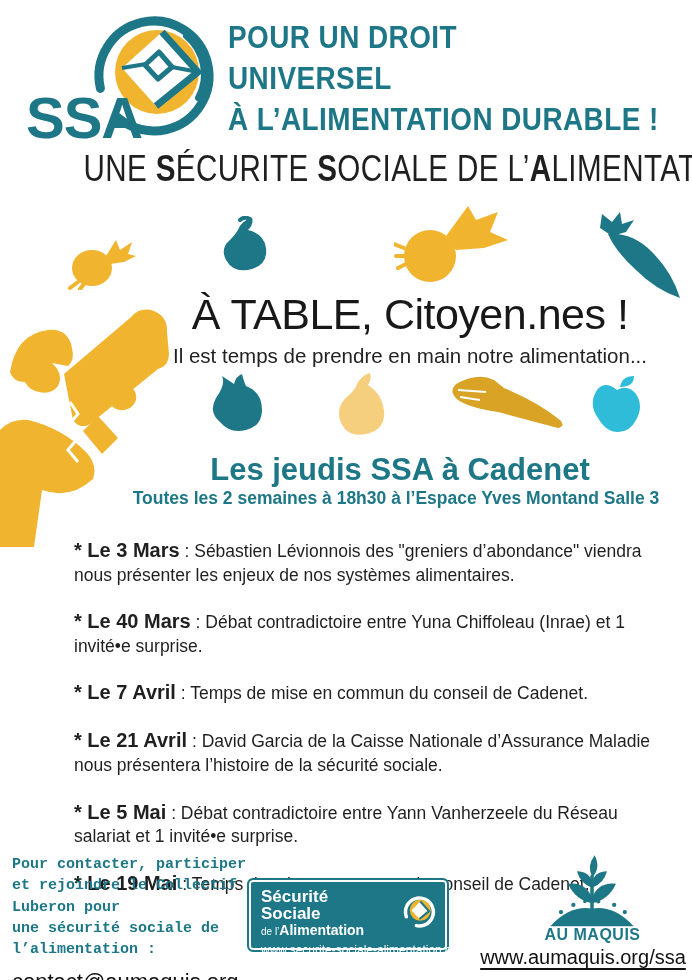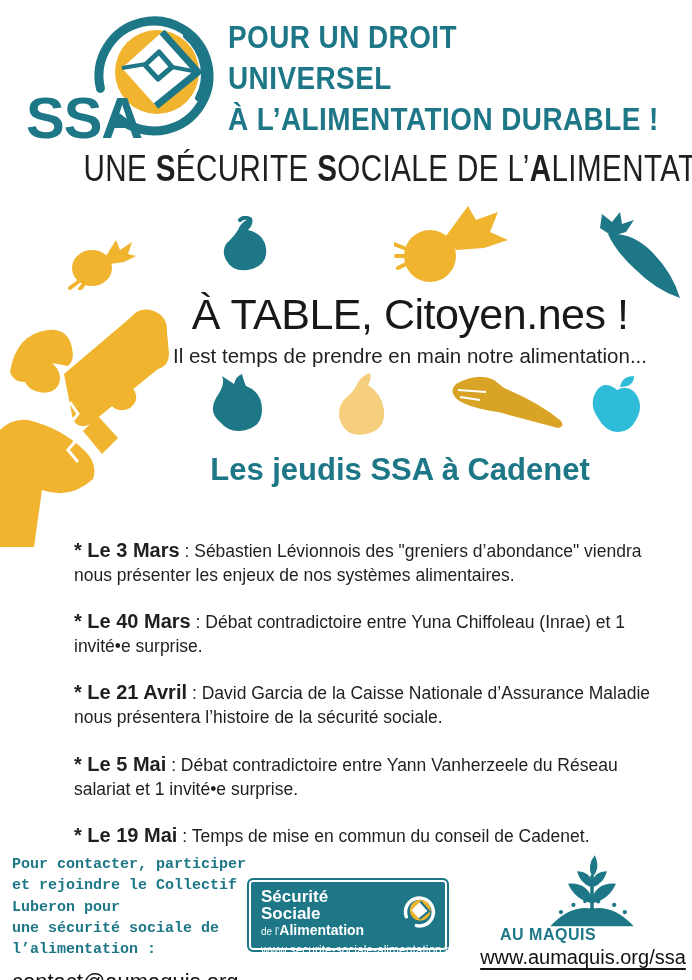--- a/index.html
+++ b/index.html
@@ -47,21 +47,21 @@
 
   .badge{position:absolute;left:247px;top:878px;width:202px;height:74px;background:var(--teal);border:2px solid var(--teal);box-shadow:inset 0 0 0 2px #fff;border-radius:6px;padding:8px 10px 6px 12px;color:#fff;}
   .badge-row{display:flex;align-items:center;gap:14px;}
   .badge-text{line-height:1.02;}
   .badge-title{font-size:17px;font-weight:800;}
   .badge-sub{font-size:14px;font-weight:800;}
   .badge-sub .pre{font-size:10px;font-weight:400;}
   .badge-url{margin-top:6px;font-size:12px;text-align:center;text-decoration:underline;text-underline-offset:3px;cursor:pointer;white-space:nowrap;}
 
   .maquis-logo{position:absolute;left:542px;top:850px;width:100px;height:78px;}
-  .maquis-name{position:absolute;left:500px;top:926px;width:185px;font-size:16px;font-weight:800;color:var(--teal);letter-spacing:0.5px;}
+  .maquis-name{position:absolute;left:500px;top:926px;width:185px;text-align:center;font-size:16px;font-weight:800;color:var(--teal);letter-spacing:0.5px;}
   .maquis-url{position:absolute;left:478px;top:946px;width:210px;text-align:center;font-size:20px;color:#111;text-decoration:underline;text-underline-offset:4px;cursor:pointer;}
 </style>
 </head>
 <body>
 
 <div class="poster">
 
   <svg class="logo-svg" viewBox="0 0 132 132">
     <circle cx="66" cy="64" r="55" fill="none" stroke="var(--teal)" stroke-width="9" stroke-dasharray="310 54" stroke-linecap="round" transform="rotate(167 66 64)"></circle>
     <path d="M98,24 A50 50 0 0 1 110,86" fill="none" stroke="var(--teal)" stroke-width="6" stroke-linecap="round"></path>
@@ -123,24 +123,26 @@
   <svg class="veg" style="left:450px;top:370px;width:118px;height:68px;" viewBox="0 0 118 68">
     <path d="M6,14 Q28,2 44,10 L54,18 Q88,32 110,50 Q116,56 108,58 Q78,50 48,42 Q20,38 8,30 Q-2,22 6,14 Z" class="fill-mustard"></path>
     <path d="M8,20 L36,22 M10,27 L30,30" stroke="#ffffff" stroke-width="2"></path>
   </svg>
   <svg class="veg" style="left:590px;top:374px;width:56px;height:62px;" viewBox="0 0 56 62">
     <path d="M27,16 Q15,6 7,16 Q-2,30 8,44 Q16,58 28,58 Q40,58 46,46 Q54,32 46,20 Q38,10 27,16 Z" class="fill-cyan"></path>
     <path d="M30,13 Q32,2 44,2 Q44,13 30,13 Z" class="fill-cyan"></path>
   </svg>
 
   <div class="sched-title">Les jeudis SSA à Cadenet</div>
+  <div class="sched-sub">Toutes les 2 semaines à 18h30 à l’Espace Yves Montand Salle 3</div>
 
   <div class="events">
     <p class="event"><span class="date">* Le 3 Mars</span><span class="sep"> : </span><span>Sébastien Lévionnois des "greniers d’abondance" viendra nous présenter les enjeux de nos systèmes alimentaires.</span></p>
     <p class="event"><span class="date">* Le 40 Mars</span><span class="sep"> : </span><span>Débat contradictoire entre Yuna Chiffoleau (Inrae) et 1 invité•e surprise.</span></p>
+    <p class="event"><span class="date">* Le 7 Avril</span><span class="sep"> : </span><span>Temps de mise en commun du conseil de Cadenet.</span></p>
     <p class="event"><span class="date">* Le 21 Avril</span><span class="sep"> : </span><span>David Garcia de la Caisse Nationale d’Assurance Maladie nous présentera l’histoire de la sécurité sociale.</span></p>
     <p class="event"><span class="date">* Le 5 Mai</span><span class="sep"> : </span><span>Débat contradictoire entre Yann Vanherzeele du Réseau salariat et 1 invité•e surprise.</span></p>
     <p class="event"><span class="date">* Le 19 Mai</span><span class="sep"> : </span><span>Temps de mise en commun du conseil de Cadenet.</span></p>
   </div>
 
   <div class="contact">
     <div class="c-line">Pour contacter, participer</div>
     <div class="c-line">et rejoindre le Collectif Luberon pour</div>
     <div class="c-line">une sécurité sociale de l’alimentation :</div>
     <a class="email">contact@aumaquis.org</a>

